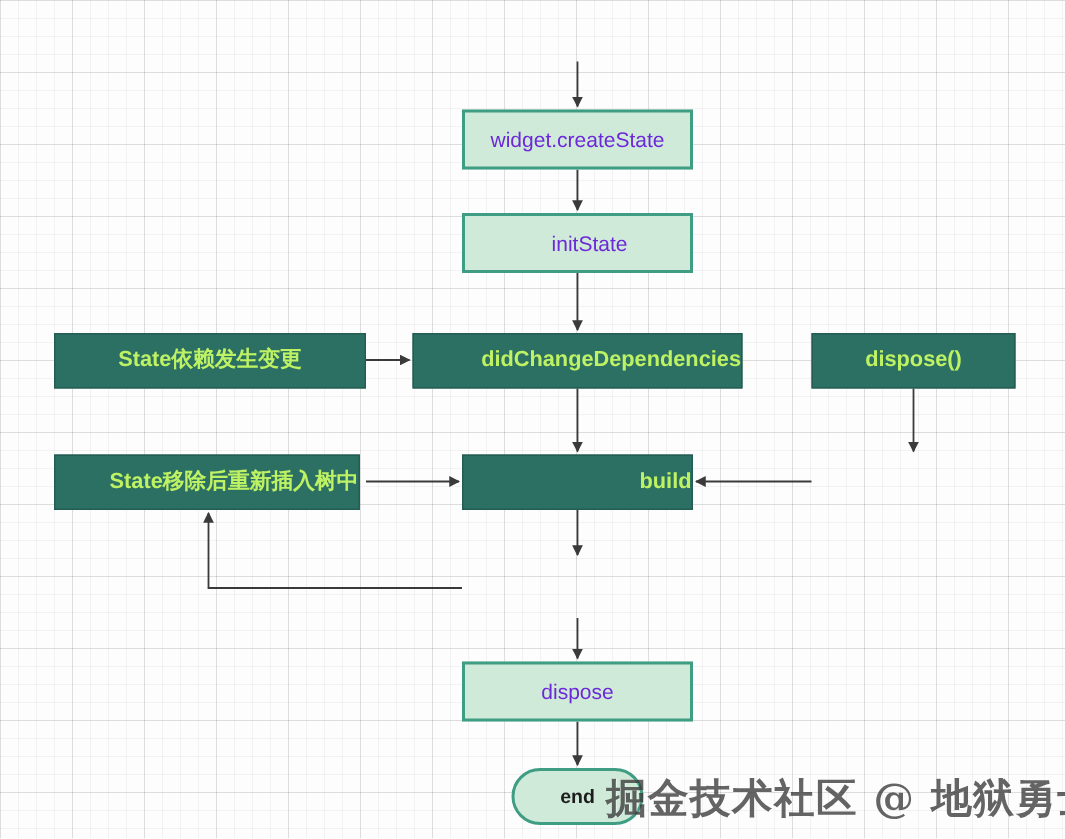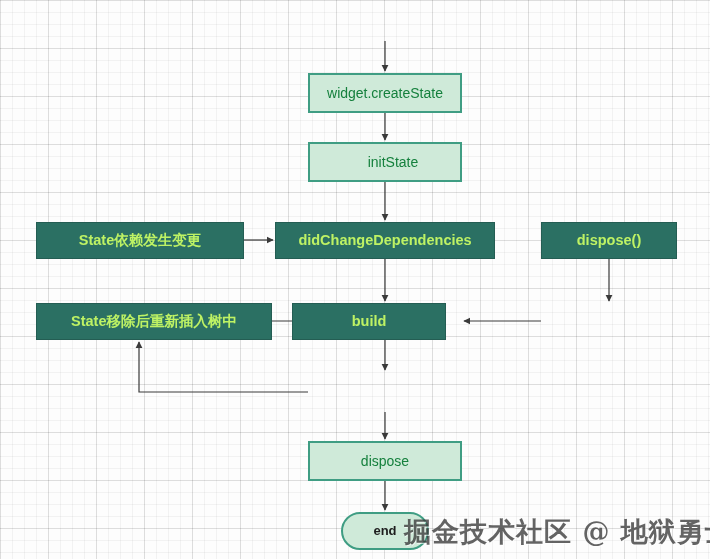--- a/index.html
+++ b/index.html
@@ -38,21 +38,21 @@
     box-sizing: border-box;
     display: flex;
     align-items: center;
     justify-content: center;
     text-align: center;
     line-height: 1.15;
   }
   .node-light {
     background: #cfead9;
     border: 2px solid #3f9d83;
-    color: #15803d;
+    color: #6d28d9;
     font-size: 14px;
     font-weight: 400;
   }
   .node-dark {
     background: #2b7063;
     border: 1px solid #245d53;
     color: #bef264;
     font-size: 14.5px;
     font-weight: bold;
   }
@@ -114,33 +114,33 @@
   </div>
 
   <div class="node node-light" style="left:308px; top:142px; width:154px; height:40px;padding-left:16px;">
     <span>initState</span>
   </div>
 
   <div class="node node-dark" style="left:36px; top:222px; width:208px; height:37px;">
     <span>State依赖发生变更</span>
   </div>
 
-  <div class="node node-dark" style="left:275px; top:222px; width:220px; height:37px;">
+  <div class="node node-dark" style="left:275px; top:222px; width:220px; height:37px;justify-content:flex-end;">
     <span>didChangeDependencies</span>
   </div>
 
   <div class="node node-dark" style="left:541px; top:222px; width:136px; height:37px;">
     <span>dispose()</span>
   </div>
 
-  <div class="node node-dark" style="left:36px; top:303px; width:236px; height:37px;">
+  <div class="node node-dark" style="left:36px; top:303px; width:204px; height:37px;justify-content:flex-end;">
     <span>State移除后重新插入树中</span>
   </div>
 
-  <div class="node node-dark" style="left:292px; top:303px; width:154px; height:37px;">
+  <div class="node node-dark" style="left:308px; top:303px; width:154px; height:37px;justify-content:flex-end;">
     <span>build</span>
   </div>
 
 
 
   <div class="node node-light" style="left:308px; top:441px; width:154px; height:40px;">
     <span>dispose</span>
   </div>
 
   <div class="node node-terminal small" style="left:341px; top:512px; width:88px; height:38px;">

